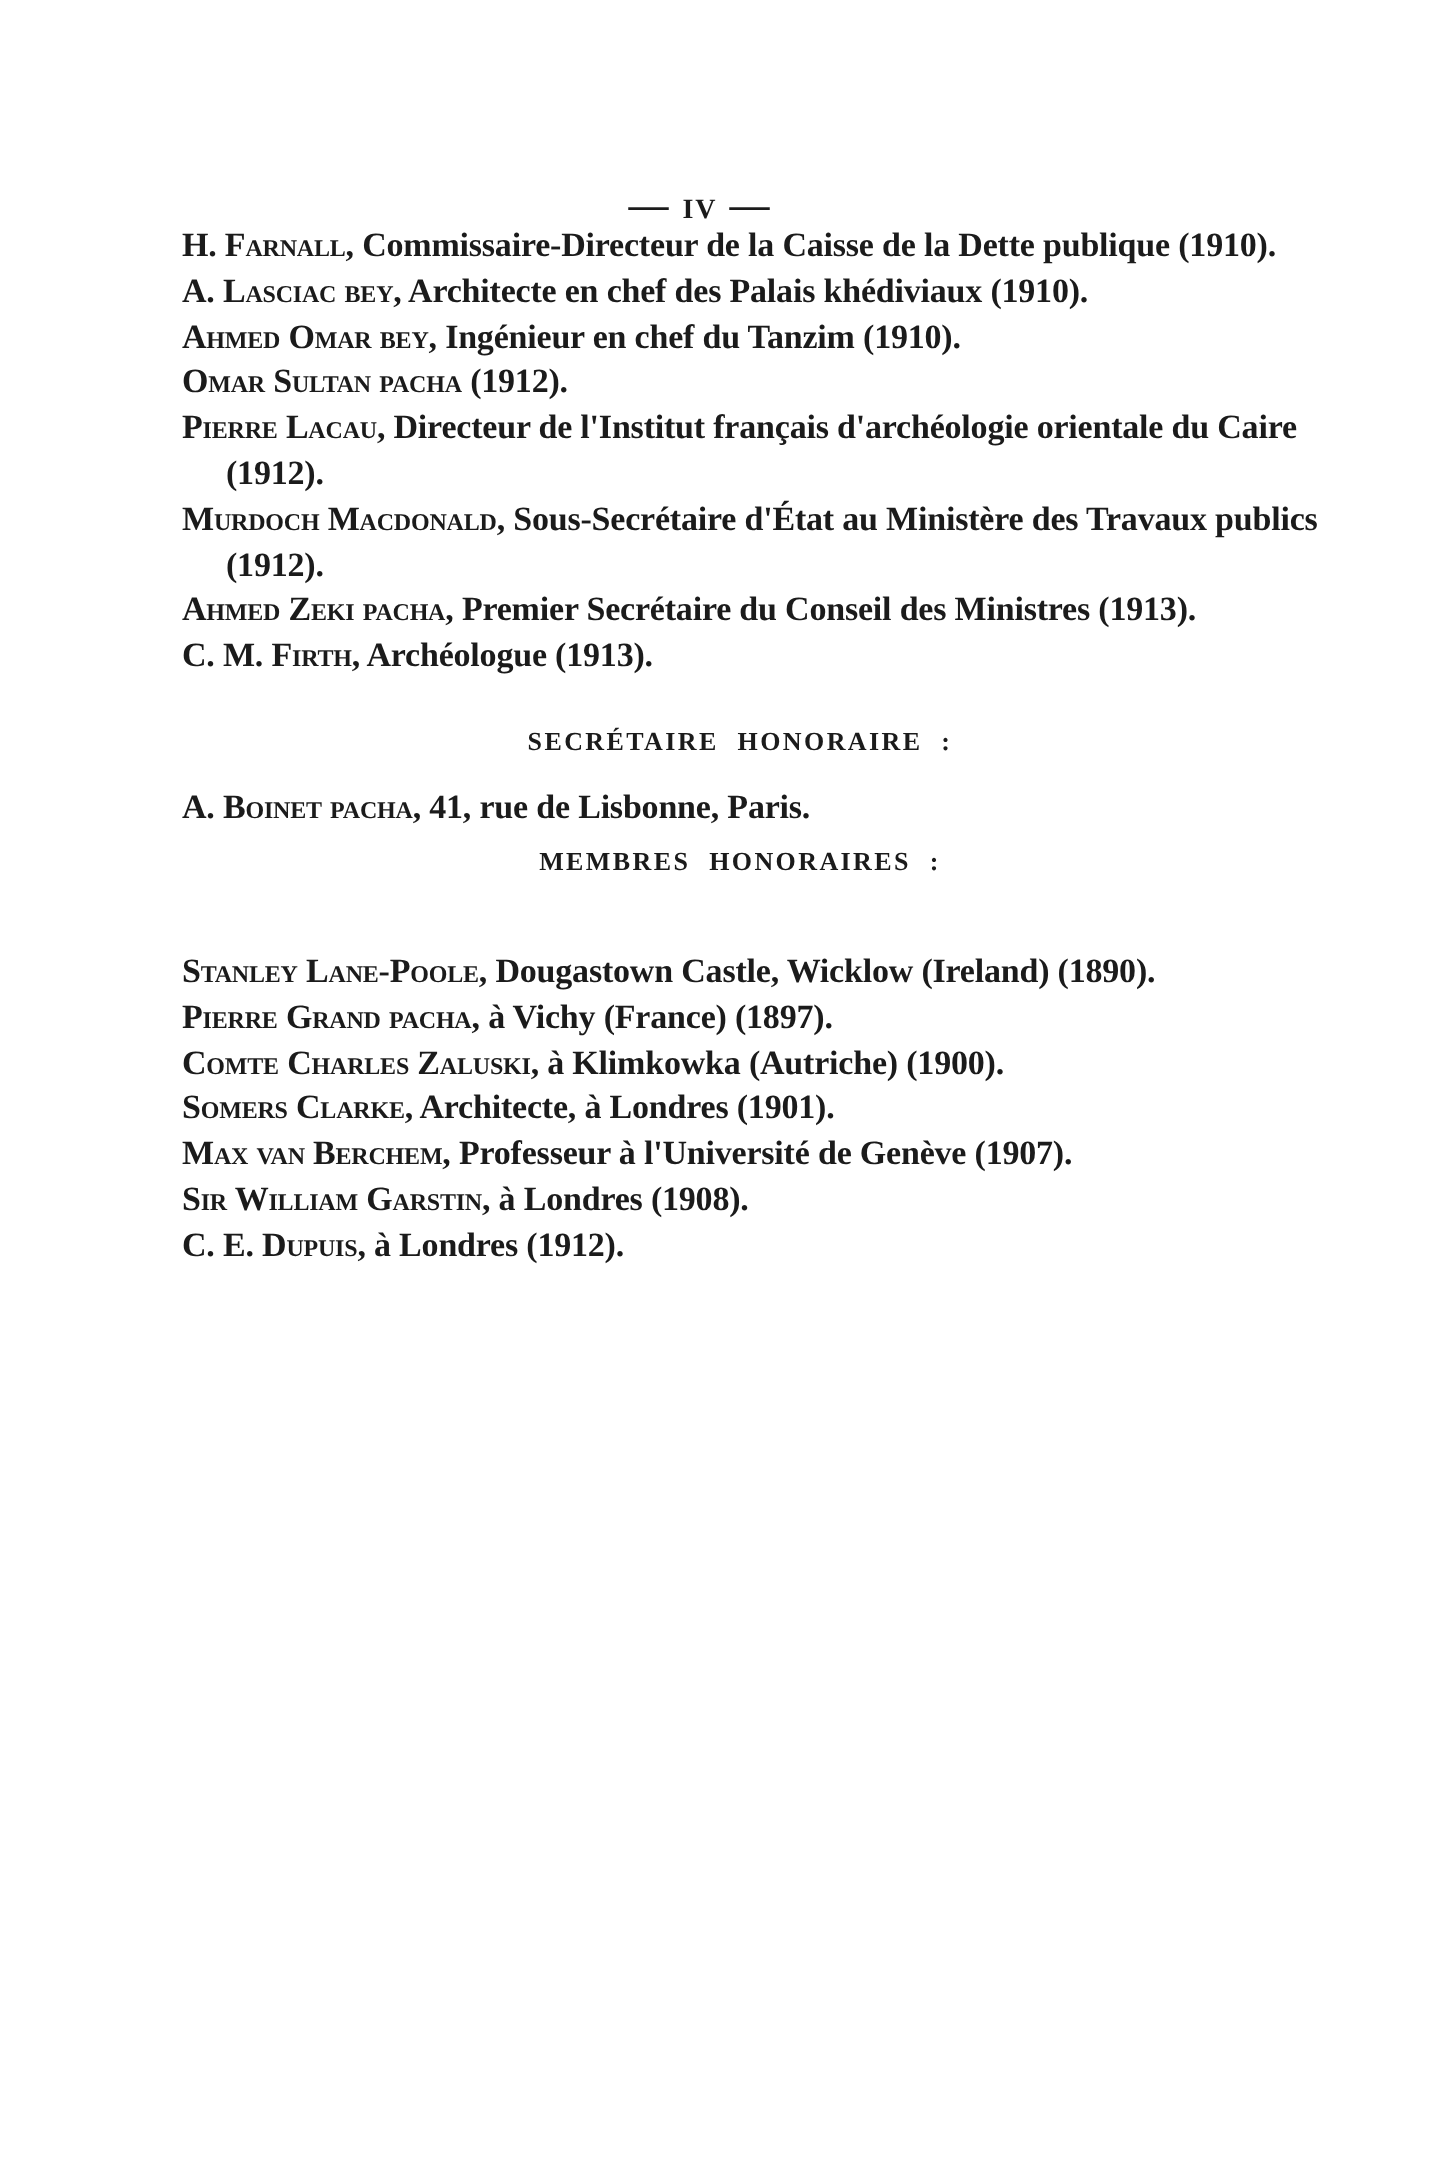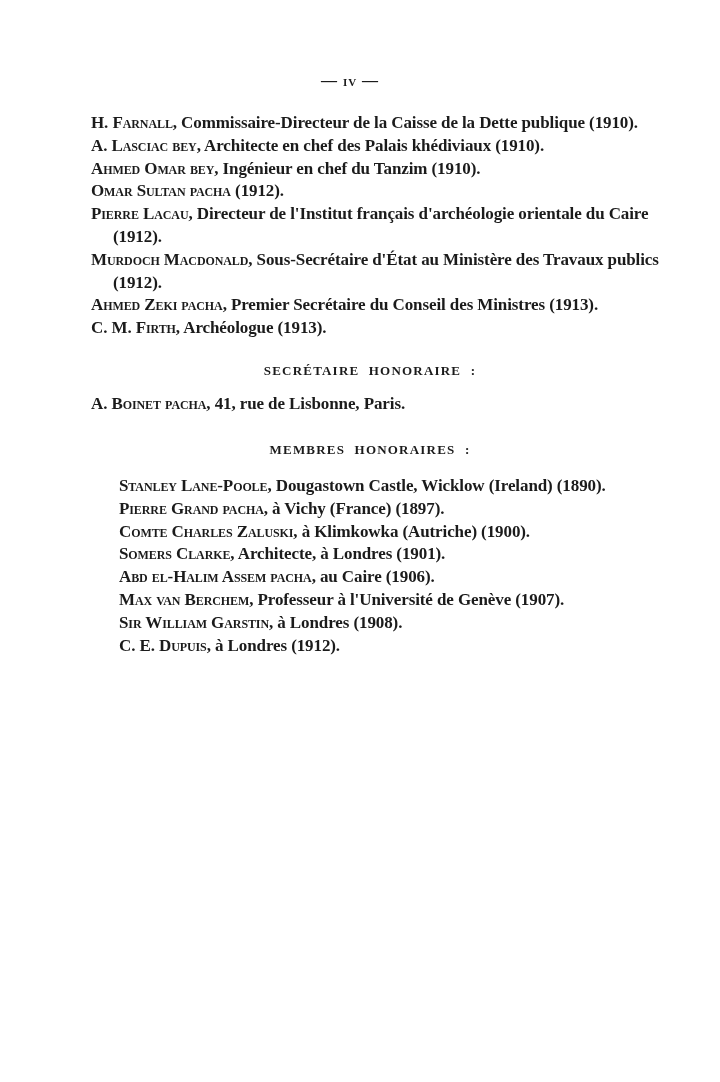--- a/index.html
+++ b/index.html
@@ -8,36 +8,36 @@
     width: 720px;
     height: 1082px;
     background: #ffffff;
     color: #1b1b1b;
     font-family: "Liberation Serif", serif;
     font-weight: bold;
     overflow: hidden;
   }
   .page-number {
     position: absolute;
-    top: 72px;
+    top: 92px;
     left: 100px;
     width: 500px;
     text-align: center;
-    font-size: 16px;
+    font-size: 20px;
     font-variant: small-caps;
     letter-spacing: 1px;
   }
   .list {
     position: absolute;
     left: 91px;
     width: 558px;
   }
   #list-top { top: 112px; }
   #list-secretaire { top: 393px; }
-  #list-membres { top: 475px; margin-left: 28px; }
+  #list-membres { top: 475px; }
   .entry {
     margin: 0;
     font-size: 17px;
     line-height: 22.8px;
     letter-spacing: -0.1px;
     white-space: nowrap;
     padding-left: 22px;
     text-indent: -22px;
   }
   .entry .cont {
@@ -50,21 +50,21 @@
     left: 91px;
     width: 558px;
     margin: 0;
     text-align: center;
     font-size: 13px;
     font-weight: bold;
     letter-spacing: 1.2px;
     word-spacing: 5px;
   }
   #heading-secretaire { top: 363px; }
-  #heading-membres { top: 442px; }
+  #heading-membres { top: 423px; }
 </style>
 </head>
 <body>
 
 <div class="page">
 
   <div class="page-number">— iv —</div>
 
   <div class="list" id="list-top">
     <p class="entry"><span class="sc">H. Farnall</span><span>, Commissaire-Directeur de la Caisse de la Dette publique (1910).</span></p>
@@ -83,19 +83,18 @@
     <p class="entry"><span class="sc">A. Boinet pacha</span><span>, 41, rue de Lisbonne, Paris.</span></p>
   </div>
 
   <h3 class="heading" id="heading-membres">MEMBRES HONORAIRES :</h3>
 
   <div class="list" id="list-membres">
     <p class="entry"><span class="sc">Stanley Lane-Poole</span><span>, Dougastown Castle, Wicklow (Ireland) (1890).</span></p>
     <p class="entry"><span class="sc">Pierre Grand pacha</span><span>, à Vichy (France) (1897).</span></p>
     <p class="entry"><span class="sc">Comte Charles Zaluski</span><span>, à Klimkowka (Autriche) (1900).</span></p>
     <p class="entry"><span class="sc">Somers Clarke</span><span>, Architecte, à Londres (1901).</span></p>
-    <p class="entry"><span class="sc">Abd el-Halim Assem pacha</span><span>, au Caire (1906).</span></p>
     <p class="entry"><span class="sc">Max van Berchem</span><span>, Professeur à l'Université de Genève (1907).</span></p>
     <p class="entry"><span class="sc">Sir William Garstin</span><span>, à Londres (1908).</span></p>
     <p class="entry"><span class="sc">C. E. Dupuis</span><span>, à Londres (1912).</span></p>
   </div>
 
 </div>
 
 </body></html>

